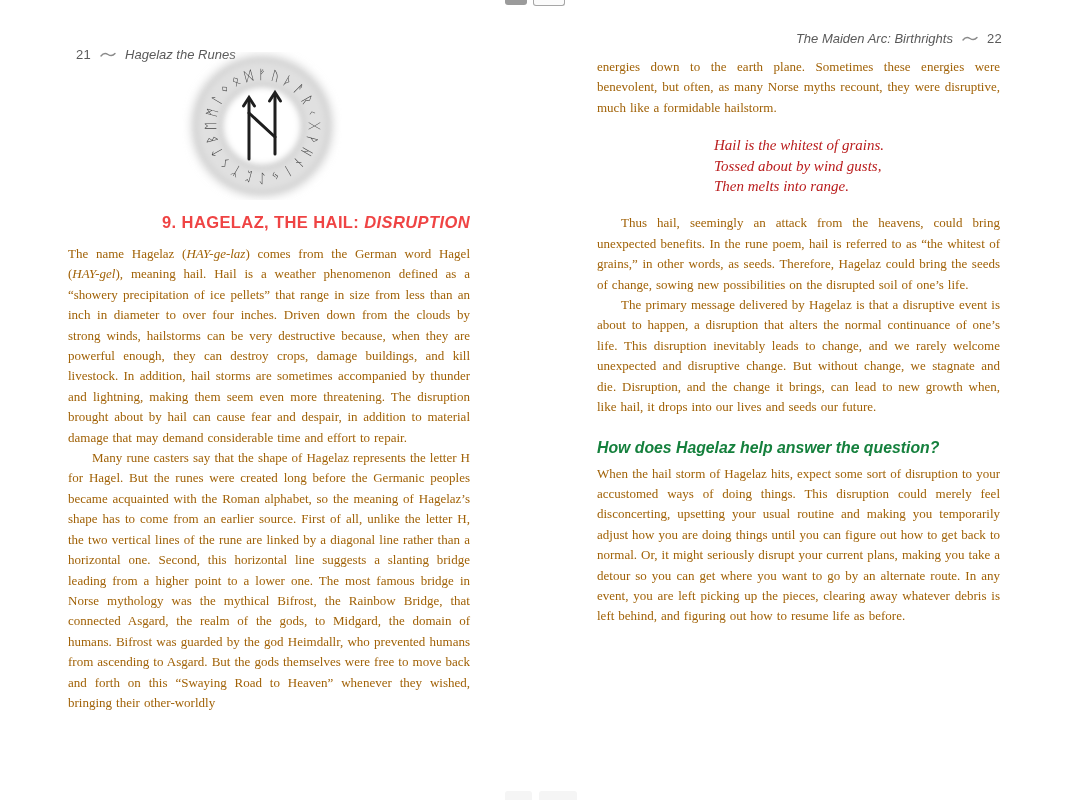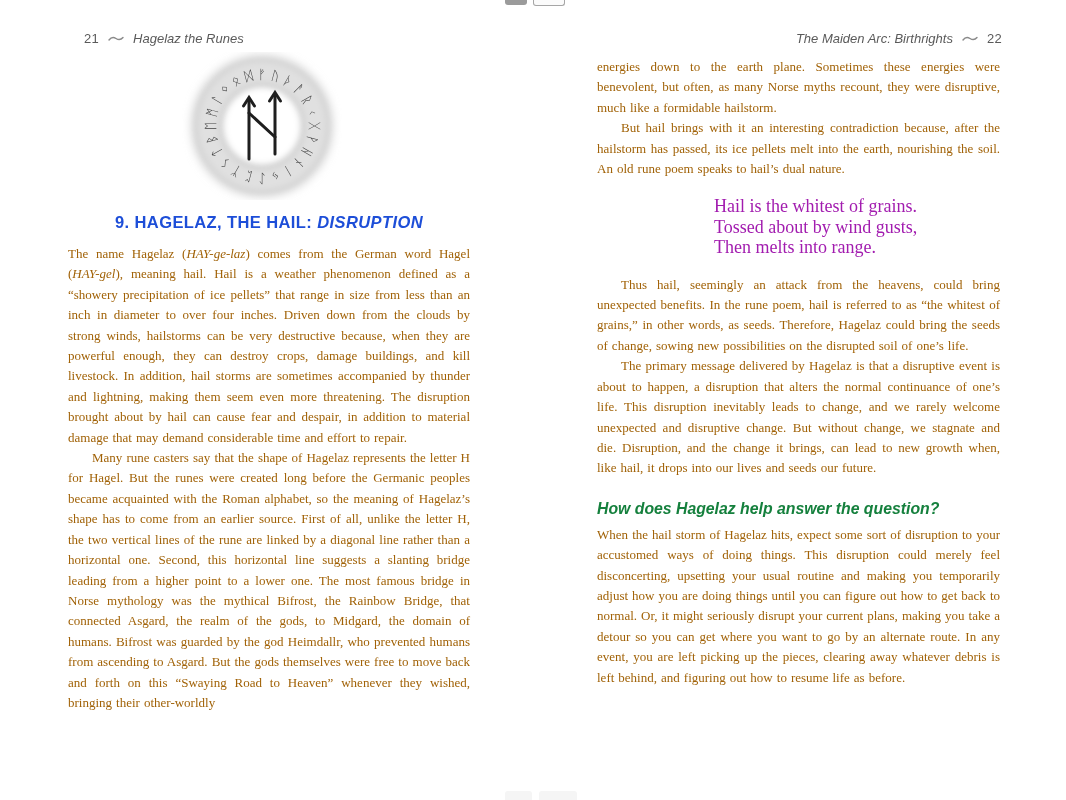--- a/index.html
+++ b/index.html
@@ -5,52 +5,52 @@
   html, body { margin: 0; padding: 0; background: #ffffff; }
   .spread {
     position: relative; width: 1066px; height: 800px; background: #ffffff;
     font-family: "Liberation Serif", serif; overflow: hidden;
   }
   
   .running-header {
     position: absolute; top: 31px; display: flex; align-items: center; gap: 9px;
     font-family: "Liberation Sans", sans-serif; font-size: 13px; color: #5a5a5a;
   }
-  .header-left { left: 84px; }
+  .header-left { left: 76px; margin-top: 16px; }
   .header-right { right: 64px; text-align: center; }
   .running-header .pagenum { font-style: normal; letter-spacing: 0.3px; }
   .running-header .title { font-style: italic; }
   .ornament { display: inline-block; line-height: 0; }
 
   
   .column { position: absolute; top: 0; }
   .column-left  { left: 68px;  width: 402px; }
   .column-right { left: 597px; width: 403px; }
 
   .medallion-wrap { margin-top: 52px; text-align: center; position: relative; left: -7px; height: 148px; }
 
   .chapter-heading {
-    margin-top: 13px; text-align: center;
+    margin-top: 13px; text-align: right;
     font-family: "Liberation Sans", sans-serif; font-size: 16.5px;
-    color: #1d4ed8; letter-spacing: 0.4px; white-space: nowrap;
+    color: #ef4444; letter-spacing: 0.4px; white-space: nowrap;
   }
   .chapter-heading em { font-style: italic; }
 
   .paras-left { margin-top: 12px; }
   .paras-top-right { margin-top: 57px; }
 
   .body-para {
     margin: 0; font-size: 13px; line-height: 20.4px; color: #a16207;
     text-align: justify; word-spacing: 0.06em;
   }
   .body-para.indent { text-indent: 24px; }
   .body-para em { font-style: italic; }
 
   .poem { margin: 17px 0 17px 117px; }
-  .poem-line { font-size: 18px; line-height: 20.4px; color: #a21caf; }
+  .poem-line { font-size: 15px; line-height: 20.4px; color: #b91c1c; font-style: italic; }
 
   .subheading {
     margin: 21px 0 7px 0;
     font-family: "Liberation Sans", sans-serif; font-style: italic; font-weight: bold;
     font-size: 15.8px; color: #15803d;
   }
 
   
   .chrome-top-1 { position: absolute; top: 0; left: 505px; width: 22px; height: 5px;
     background: #9b9b9b; border-radius: 0 0 3px 3px; }
@@ -146,21 +146,20 @@
 
     <div class="paras-left">
         <p class="body-para"><span>The name Hagelaz (</span><em>HAY-ge-laz</em><span>) comes from the German word Hagel (</span><em>HAY-gel</em><span>), meaning hail. Hail is a weather phenomenon defined as a “showery precipitation of ice pellets” that range in size from less than an inch in diameter to over four inches. Driven down from the clouds by strong winds, hailstorms can be very destructive because, when they are powerful enough, they can destroy crops, damage buildings, and kill livestock. In addition, hail storms are sometimes accompanied by thunder and lightning, making them seem even more threatening. The disruption brought about by hail can cause fear and despair, in addition to material damage that may demand considerable time and effort to repair.</span></p>
         <p class="body-para indent"><span>Many rune casters say that the shape of Hagelaz represents the letter H for Hagel. But the runes were created long before the Germanic peoples became acquainted with the Roman alphabet, so the meaning of Hagelaz’s shape has to come from an earlier source. First of all, unlike the letter H, the two vertical lines of the rune are linked by a diagonal line rather than a horizontal one. Second, this horizontal line suggests a slanting bridge leading from a higher point to a lower one. The most famous bridge in Norse mythology was the mythical Bifrost, the Rainbow Bridge, that connected Asgard, the realm of the gods, to Midgard, the domain of humans. Bifrost was guarded by the god Heimdallr, who prevented humans from ascending to Asgard. But the gods themselves were free to move back and forth on this “Swaying Road to Heaven” whenever they wished, bringing their other-worldly</span></p>
       </div>
   </div>
 
   <div class="column column-right">
     <div class="paras-top-right">
         <p class="body-para"><span>energies down to the earth plane. Sometimes these energies were benevolent, but often, as many Norse myths recount, they were disruptive, much like a formidable hailstorm.</span></p>
-        <p class="body-para indent"><span>But hail brings with it an interesting contradiction because, after the hailstorm has passed, its ice pellets melt into the earth, nourishing the soil. An old rune poem speaks to hail’s dual nature.</span></p>
       </div>
 
     <div class="poem">
         <div class="poem-line">Hail is the whitest of grains.</div>
         <div class="poem-line">Tossed about by wind gusts,</div>
         <div class="poem-line">Then melts into range.</div>
       </div>
 
     <div>
         <p class="body-para indent"><span>Thus hail, seemingly an attack from the heavens, could bring unexpected benefits. In the rune poem, hail is referred to as “the whitest of grains,” in other words, as seeds. Therefore, Hagelaz could bring the seeds of change, sowing new possibilities on the disrupted soil of one’s life.</span></p>

